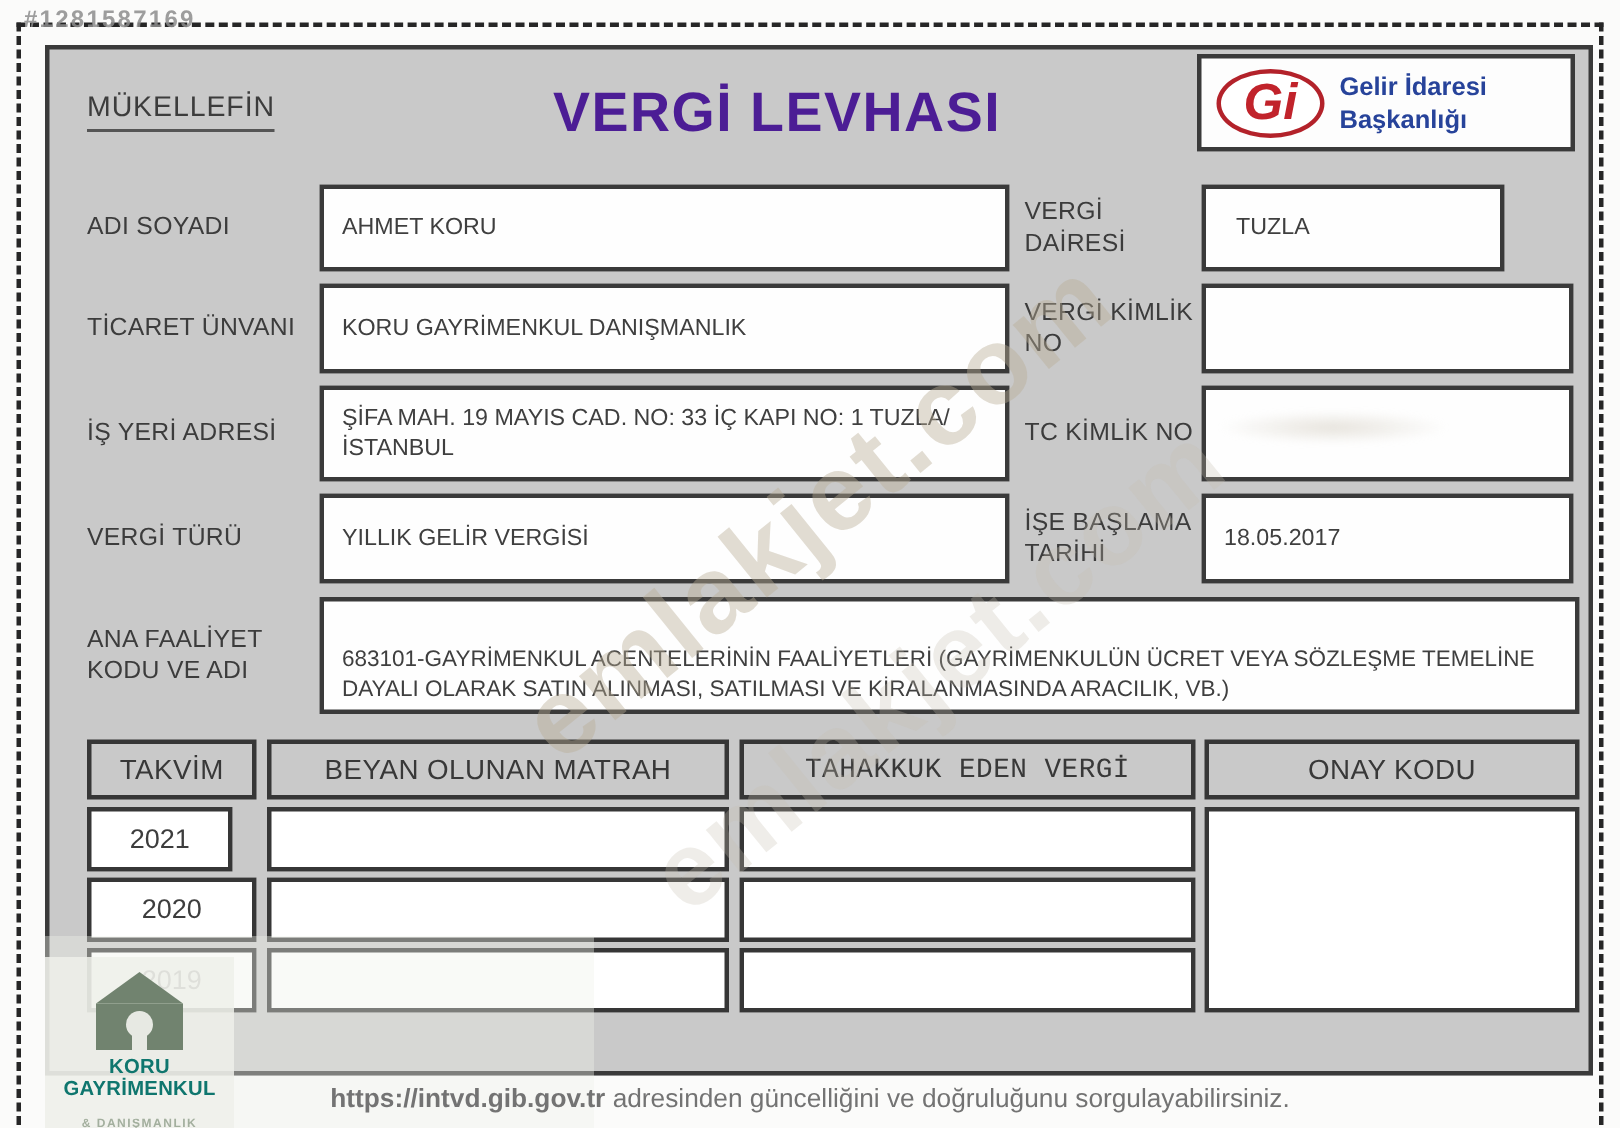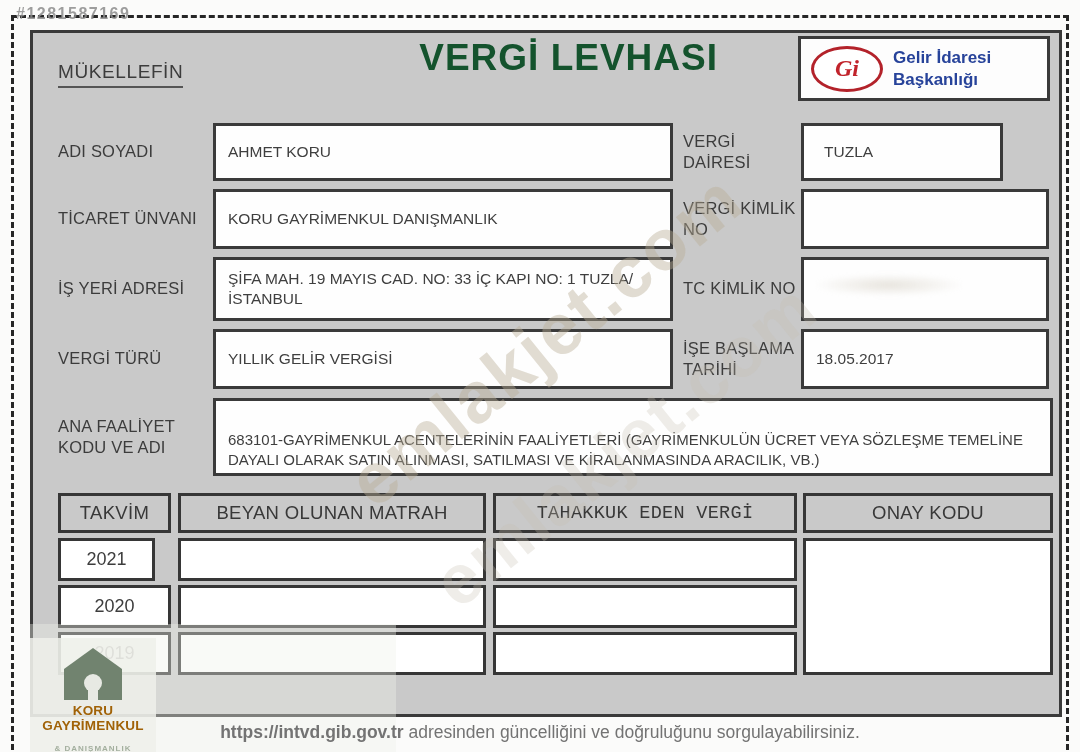--- a/index.html
+++ b/index.html
@@ -27,38 +27,38 @@
     left:16px;top:5px;font-size:16px;font-weight:bold;color:#8d8d8d;
     letter-spacing:1.5px;z-index:6;opacity:.85;
   }
 
   .section-label{
     left:25px;top:28px;font-size:19px;color:#3c3c3c;letter-spacing:.6px;
     border-bottom:2px solid #555;padding-bottom:3px;
   }
 
   .page-title{
-    left:285px;top:4px;width:400px;text-align:right;
-    font-size:37px;font-weight:bold;color:#14532d;letter-spacing:1px;
+    left:285px;top:21px;width:400px;text-align:center;
+    font-size:37px;font-weight:bold;color:#4c1d95;letter-spacing:1px;
   }
 
   
   .logo-box{
     right:9px;top:3px;width:252px;height:65px;
     background:#fdfdfd;border:3px solid #3a3a3a;
     display:flex;align-items:center;gap:10px;padding:0 10px;
   }
   .logo-ellipse{
     width:72px;height:46px;flex:none;border:3px solid #b3222a;border-radius:50%;
     background:#fff;display:flex;align-items:center;justify-content:center;
     position:relative;box-sizing:border-box;
   }
   .logo-glyph{
-    font-family:Liberation Serif, serif;font-style:italic;font-weight:bold;
-    font-size:24px;color:#c1232b;line-height:1;transform:translatey(-1px);text-align:right;
+    font-family:Liberation Sans, sans-serif;font-style:italic;font-weight:bold;
+    font-size:34px;color:#c1232b;line-height:1;transform:translatey(-1px);text-align:right;
   }
   .logo-text{font-size:17px;font-weight:bold;color:#27439a;line-height:1.25;}
 
   
   .frow{display:flex;align-items:center;}
   .flabel{flex:none;width:155px;font-size:16.5px;color:#3c3c3c;line-height:1.3;letter-spacing:.2px;}
   .flabel-r{flex:none;width:118px;font-size:16.5px;color:#3c3c3c;line-height:1.3;letter-spacing:.2px;}
   .fbox{
     flex:none;background:#fefefe;border:3px solid #3a3a3a;box-sizing:border-box;
     display:flex;align-items:center;padding:4px 12px;
@@ -117,21 +117,21 @@
     position:absolute;left:0;top:0;width:0;height:0;
     border-left:29px solid transparent;border-right:29px solid transparent;
     border-bottom:21px solid #71836f;
   }
   .house-body{position:absolute;left:0;top:21px;width:58px;height:31px;background:#71836f;}
   .keyhole-circle{
     position:absolute;left:20px;top:26px;width:18px;height:18px;border-radius:50%;
     background:#e7e9e3;
   }
   .keyhole-stem{position:absolute;left:24px;top:38px;width:10px;height:14px;background:#e7e9e3;}
-  .agency-name{margin-top:3px;font-size:13.5px;font-weight:bold;color:#a16207;letter-spacing:.2px;}
+  .agency-name{margin-top:3px;font-size:13.5px;font-weight:bold;color:#0f766e;letter-spacing:.2px;}
   .agency-sub{font-size:8px;font-weight:bold;color:#a3af9e;letter-spacing:1px;margin-top:11px;}
 
   .footer{
     left:0;top:722px;width:1080px;text-align:center;
     font-size:17.5px;color:#737373;z-index:6;
   }
   .footer .url{font-weight:bold;}
 </style>
 </head>
 <body>

